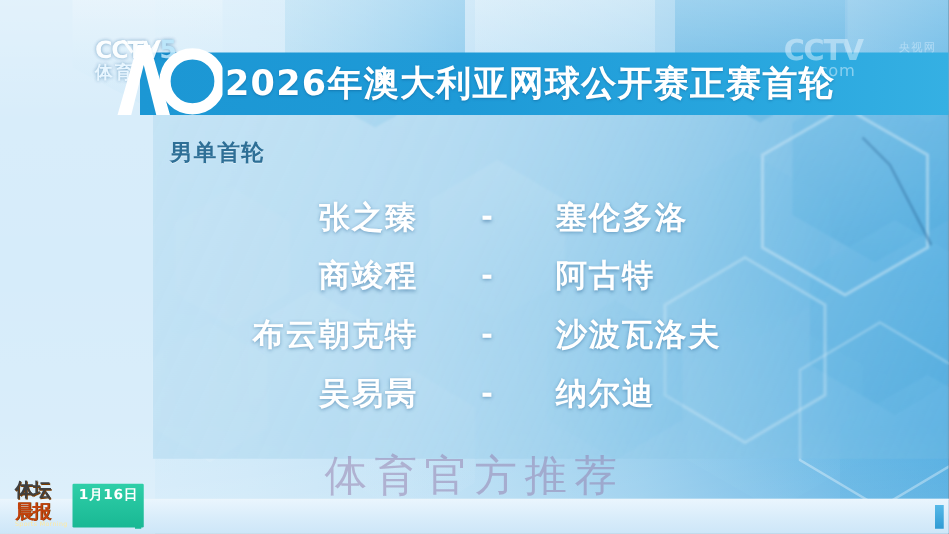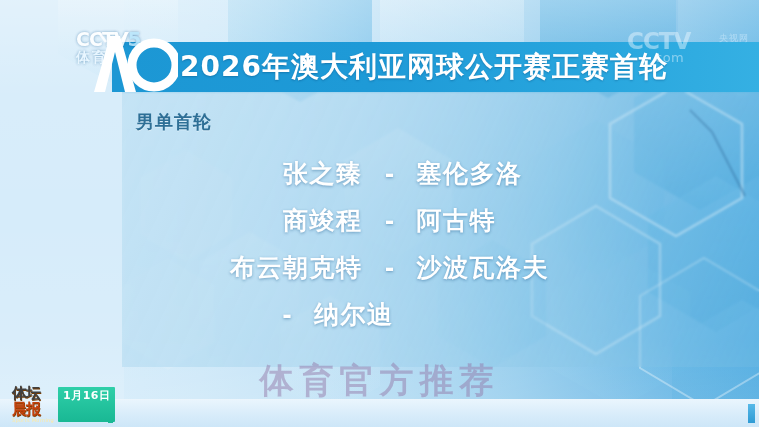--- a/index.html
+++ b/index.html
@@ -184,20 +184,21 @@
     position: absolute;
     left: 122px;
     top: 150px;
     width: 560px;
   }
   .match-row {
     display: flex;
     align-items: center;
     justify-content: center;
     height: 47px;
+    gap: 28px;
   }
   .player {
     color: #ffffff;
     font-size: 25px;
     font-weight: bold;
     letter-spacing: 1.5px;
     text-shadow: 0 1px 3px rgba(20,80,130,0.45);
     white-space: nowrap;
   }
   .p-left {
@@ -218,21 +219,21 @@
   }
 
   
   .center-wm {
     position: absolute;
     left: 0;
     top: 358px;
     width: 759px;
     text-align: center;
     font-size: 34px;
-    font-weight: bold;
+    font-weight: normal;
     letter-spacing: 6px;
     color: rgba(146,120,168,0.48);
     pointer-events: none;
     z-index: 7;
   }
 
   
   .ticker {
     position: absolute;
     left: 0;
@@ -420,20 +421,21 @@
       <div class="player p-right">阿古特</div>
     </div>
 
     <div class="match-row">
       <div class="player p-left">布云朝克特</div>
       <div class="p-dash">-</div>
       <div class="player p-right">沙波瓦洛夫</div>
     </div>
 
     <div class="match-row">
+      <div class="player p-left">吴易昺</div>
       <div class="p-dash">-</div>
       <div class="player p-right">纳尔迪</div>
     </div>
 
   </div>
 
   <div class="center-wm">体育官方推荐</div>
 
   <div class="ticker"></div>
 

